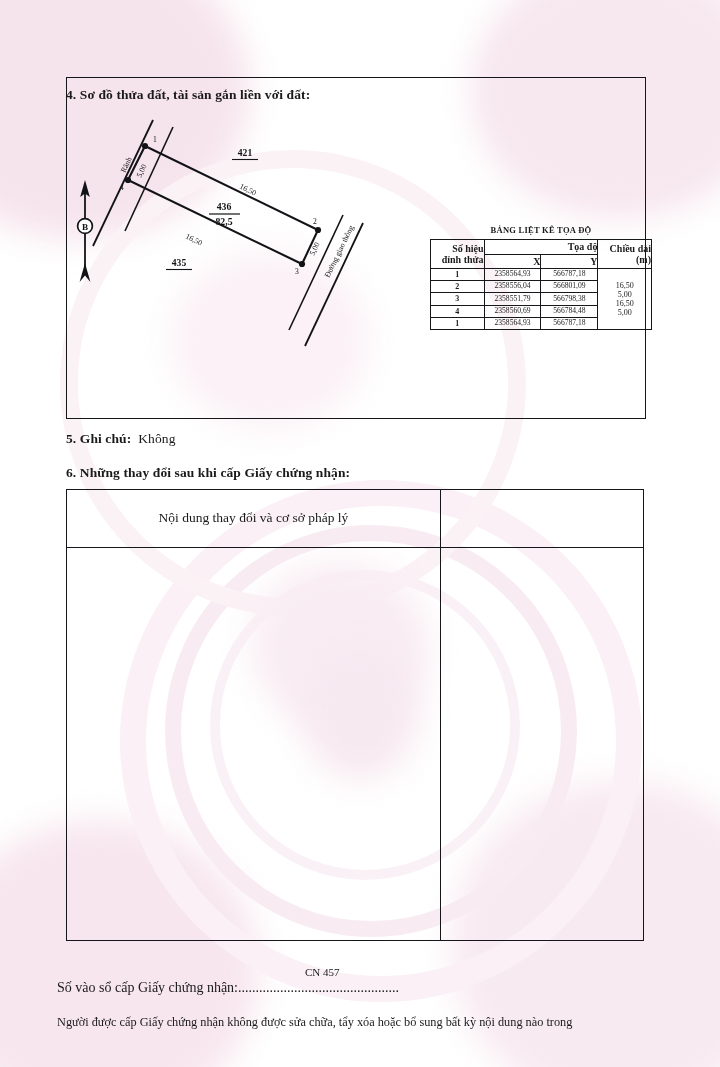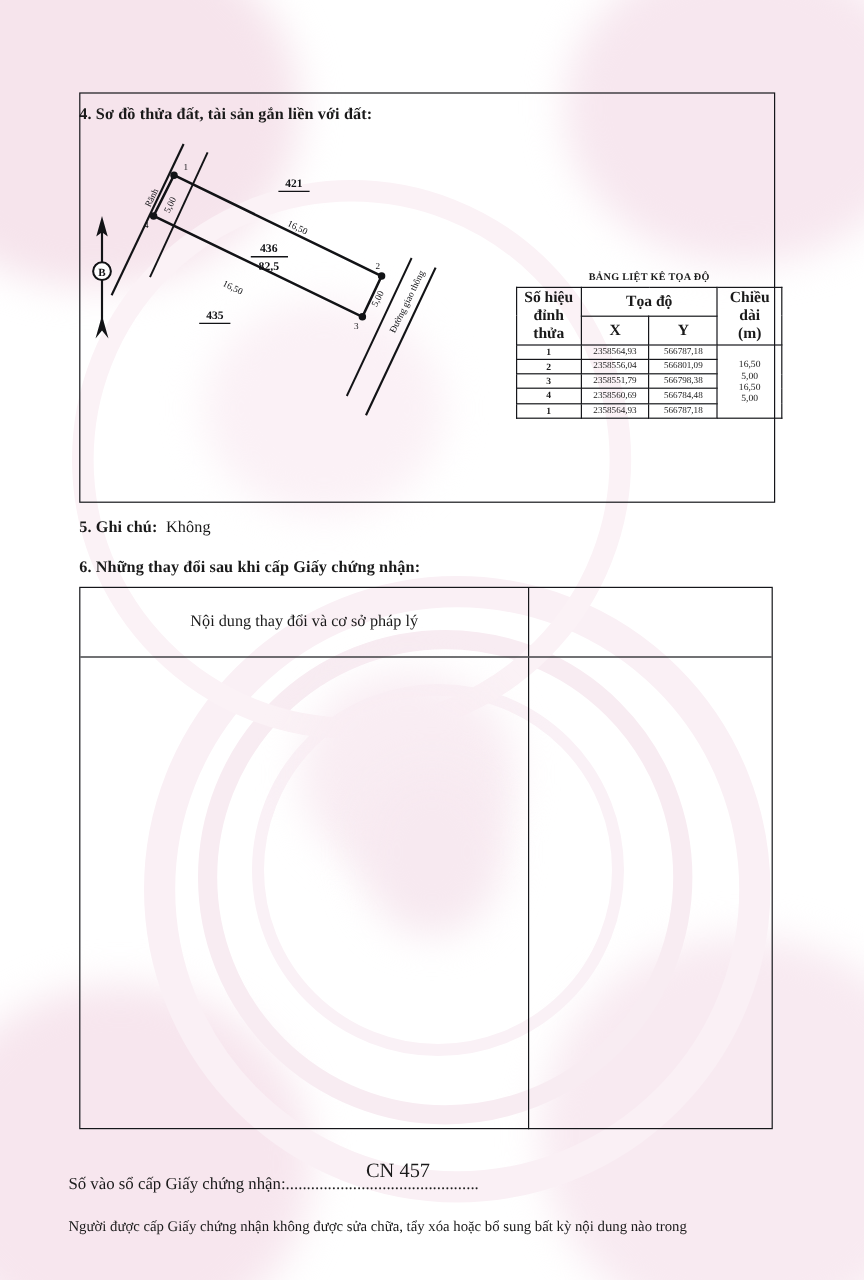--- a/index.html
+++ b/index.html
@@ -94,21 +94,22 @@
   }
   table.coord th, table.coord td {
     border: 1px solid #16171b;
     text-align: center;
     padding: 1px 0;
     line-height: 1.15;
     font-weight: normal;
   }
   table.coord th {
     font-weight: bold;
-    font-size: 13px;
+    font-size: 10px;
+    text-align: right;
   }
   table.coord td.vid {
     font-weight: bold;
     font-size: 8px;
   }
   td.len-cell {
     font-size: 8px;
     line-height: 2.0;
   }
 
@@ -160,21 +161,21 @@
     position: absolute;
     left: 57px;
     top: 980px;
     font-size: 14px;
     white-space: nowrap;
   }
   #cert-number {
     position: absolute;
     left: 305px;
     top: 966px;
-    font-size: 17px;
+    font-size: 11px;
     white-space: nowrap;
   }
   #footer-note {
     position: absolute;
     left: 57px;
     top: 1014px;
     width: 620px;
     font-size: 12.3px;
     line-height: 1.45;
   }

